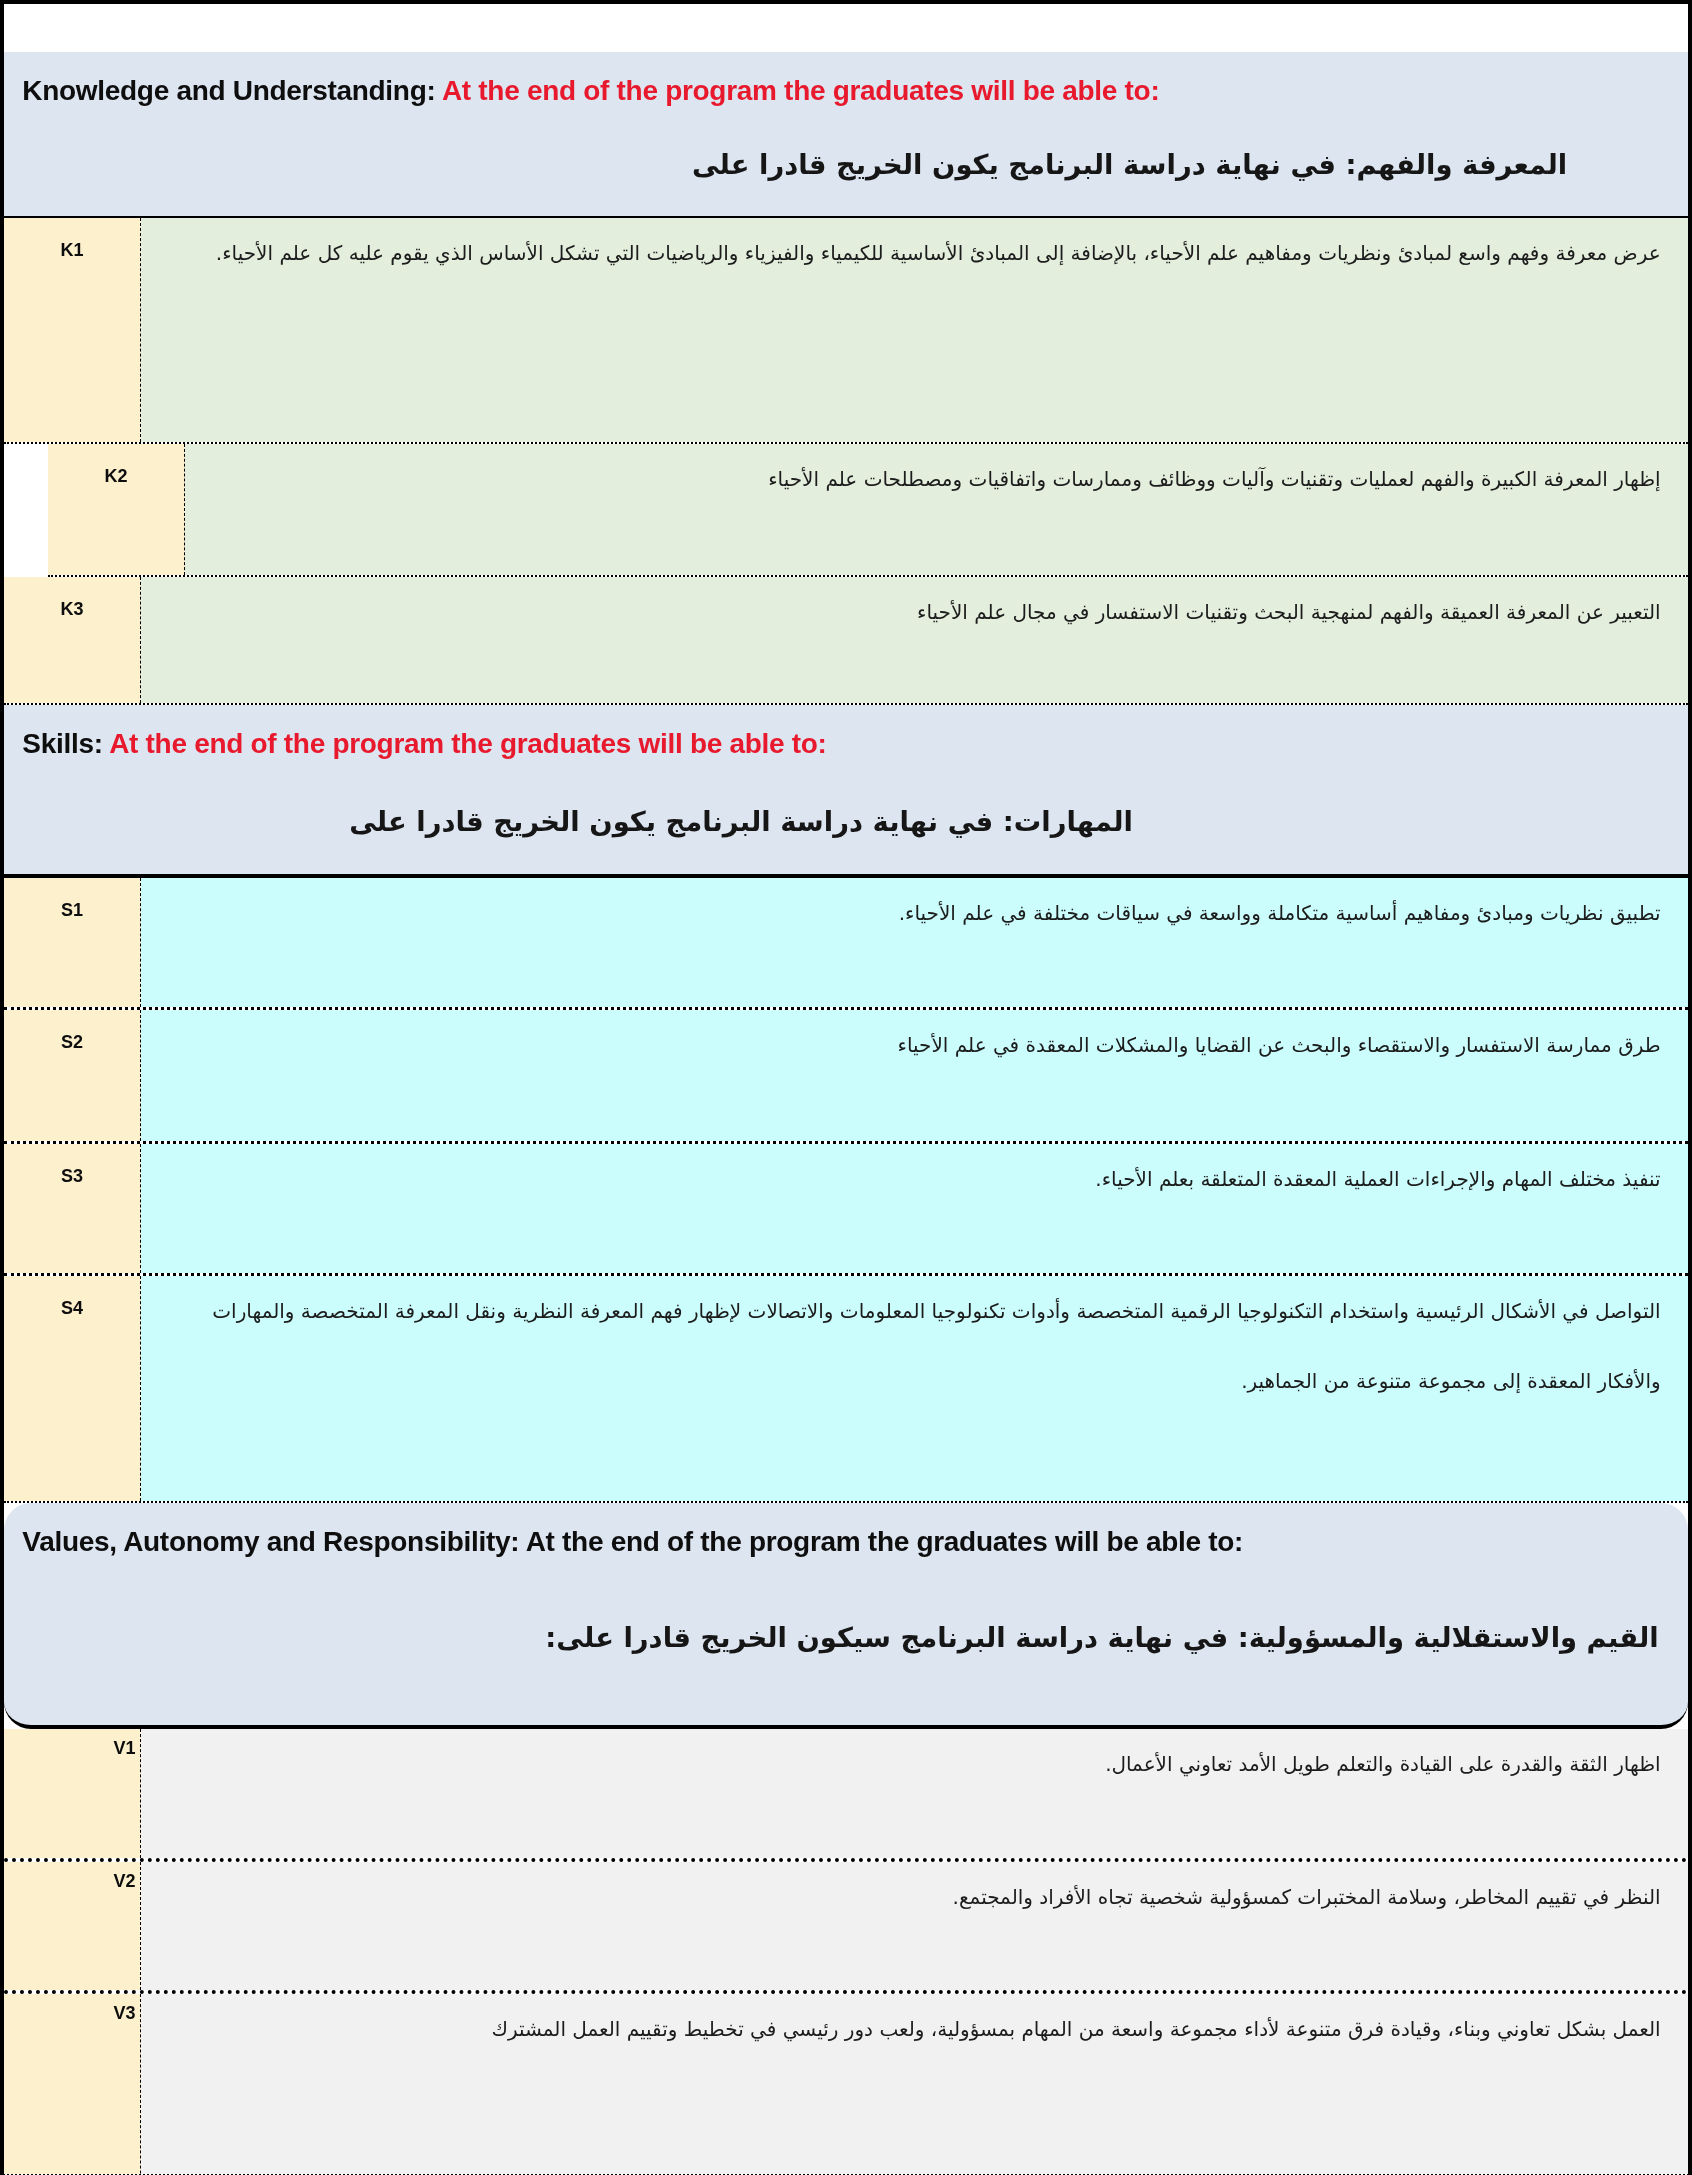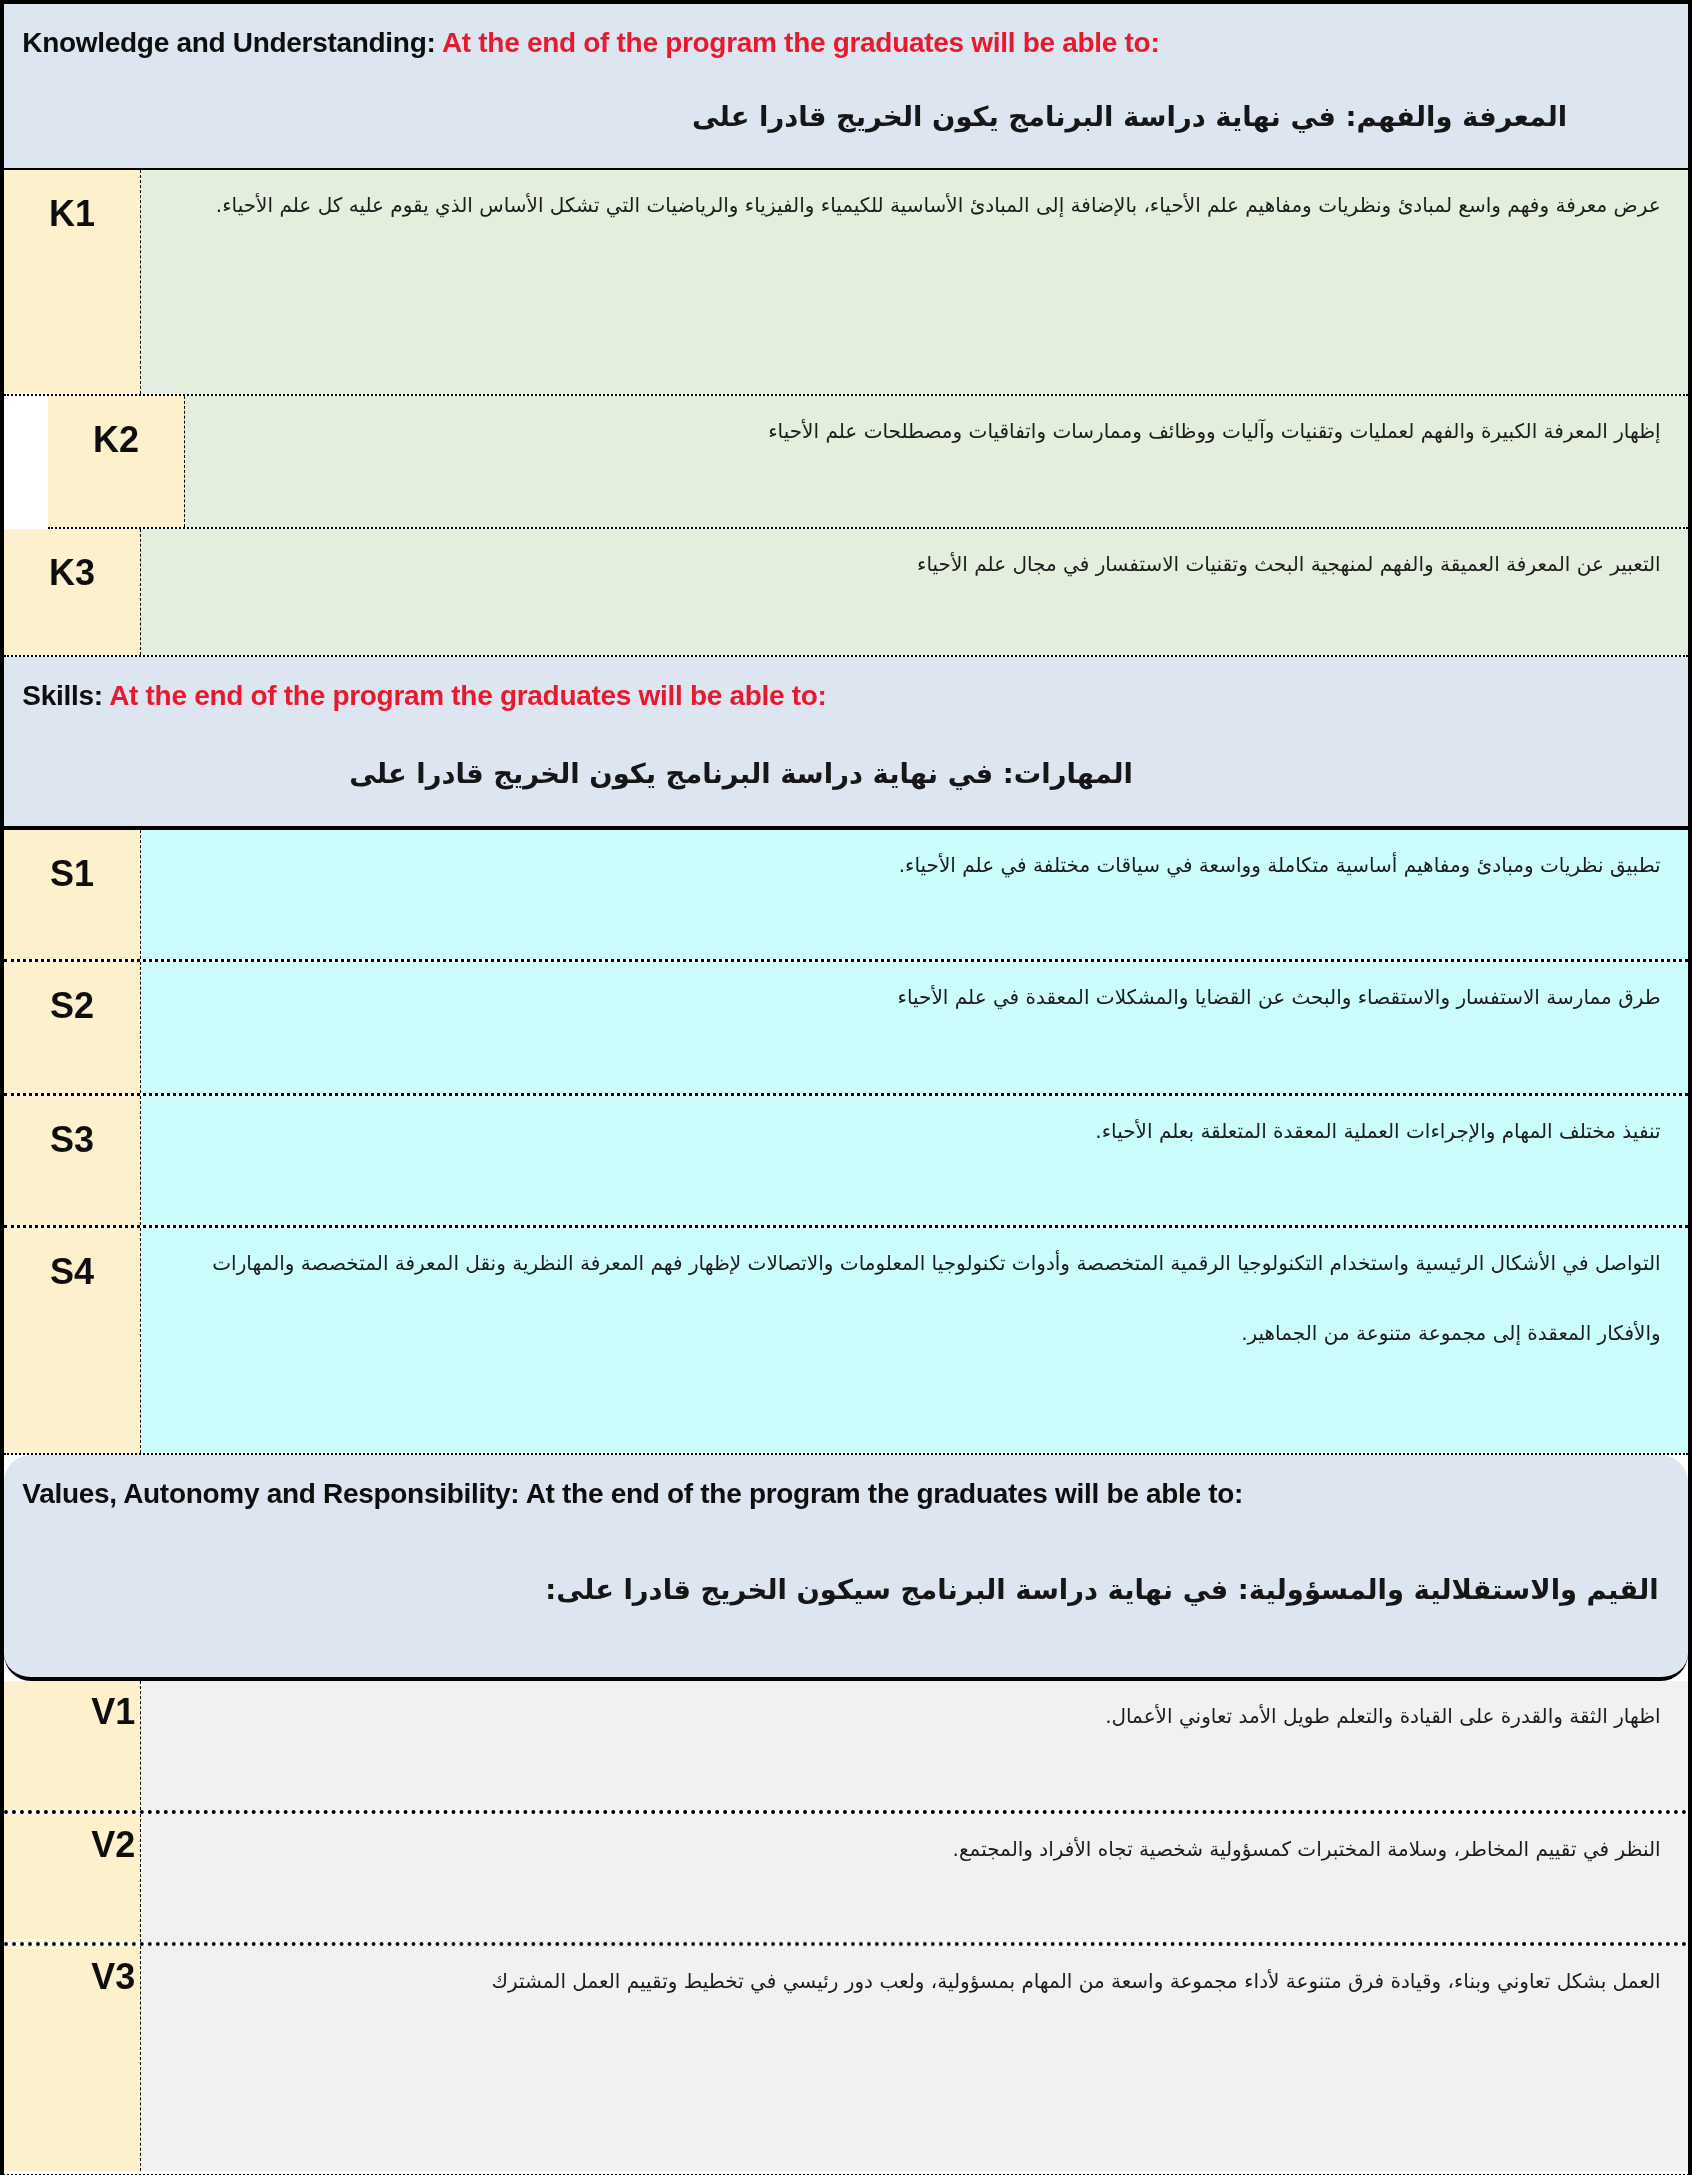--- a/index.html
+++ b/index.html
@@ -31,33 +31,33 @@
   }
   .hdr-en{
     font-size:28px;font-weight:bold;letter-spacing:-0.3px;
     color:#0e0e0e;text-align:left;line-height:1.2;
   }
   .t-red{color:var(--accent-red);}
   .hdr-ar{
     direction:rtl;font-family:"DejaVu Sans",sans-serif;
     font-size:27.4px;font-weight:bold;line-height:1.4;
   }
-  .h-ku{min-height:166px;border-bottom:2.7px solid var(--border-color);}
+  .h-ku{min-height:166px;border-bottom:2.7px solid var(--border-color);margin-top:48px;}
   .h-ku .hdr-ar{margin-top:38px;text-align:center;padding-left:567px;}
   .h-sk{min-height:173px;border-bottom:4.6px solid var(--border-color);}
   .h-sk .hdr-ar{margin-top:42px;text-align:center;padding-right:210px;}
   .h-va{min-height:226px;border-bottom:4.6px solid var(--border-color);border-radius:27px;}
   .h-va .hdr-ar{margin-top:60px;text-align:center;padding-left:512px;}
   
   .row{display:flex;align-items:stretch;}
   .code{
     flex:0 0 137px;width:137px;
     background:var(--code-col-bg);
     border-right:1.8px dashed var(--border-color);
-    font-size:36px;font-weight:bold;color:#0e0e0e;
+    font-size:18px;font-weight:bold;color:#0e0e0e;
     padding-top:22px;text-align:center;line-height:1.2;
   }
   .v-code{text-align:right;padding-right:4.6px;padding-top:9.1px;}
   .cell{
     flex:1 1 auto;
     direction:rtl;text-align:right;
     font-family:"DejaVu Sans",sans-serif;
     font-size:20px;line-height:3.5;color:#1c1c1c;
     padding:0 27.4px 0 37px;
   }

